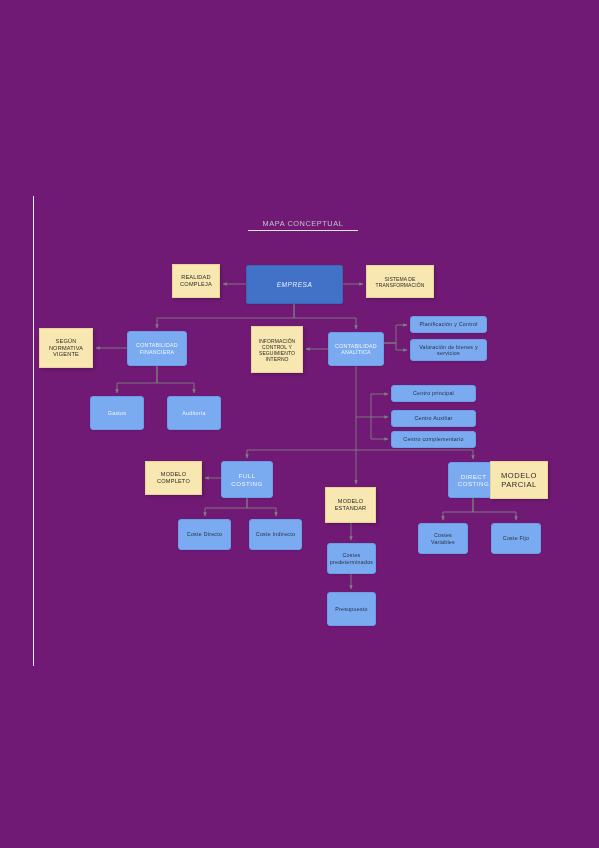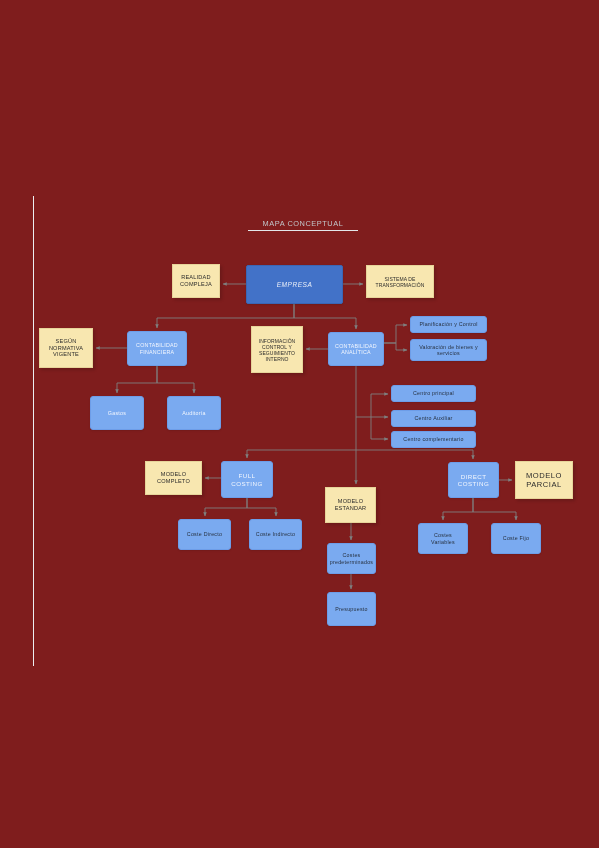--- a/index.html
+++ b/index.html
@@ -11,21 +11,21 @@
   body {
     width: 599px;
     height: 848px;
     font-family: "Liberation Sans", sans-serif;
     overflow: hidden;
     position: relative;
   }
   #page {
     position: absolute;
     inset: 0;
-    background: #7f1d1d;
+    background: #701a75;
     padding-left: 36px;
   }
   
   #page-rule {
     position: absolute;
     left: 33px;
     top: 196px;
     width: 1px;
     height: 470px;
     background: #eceef0;
@@ -283,21 +283,21 @@
 
     <div class="node n-blue dark-text" style="left:327px;top:592px;width:49px;height:34px;">
       <span class="label">Presupuesto</span>
     </div>
 
     <div class="node n-blue big" style="left:448px;top:462px;width:51px;height:36px;">
       <span class="label">DIRECT
 COSTING</span>
     </div>
 
-    <div class="node n-note large" style="left:515px;top:461px;width:58px;height:38px;">
+    <div class="node n-note large" style="left:490px;top:461px;width:58px;height:38px;">
       <span class="label">MODELO
 PARCIAL</span>
     </div>
 
     <div class="node n-blue dark-text" style="left:418px;top:523px;width:50px;height:31px;">
       <span class="label">Costes
 Variables</span>
     </div>
 
     <div class="node n-blue dark-text" style="left:491px;top:523px;width:50px;height:31px;">

